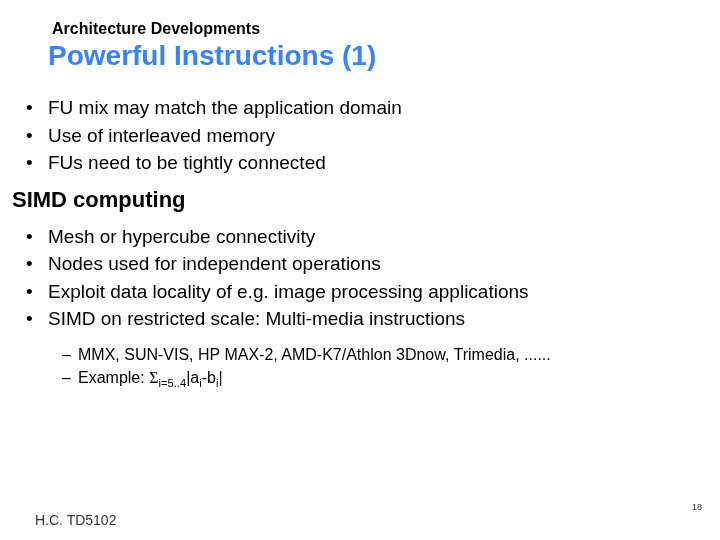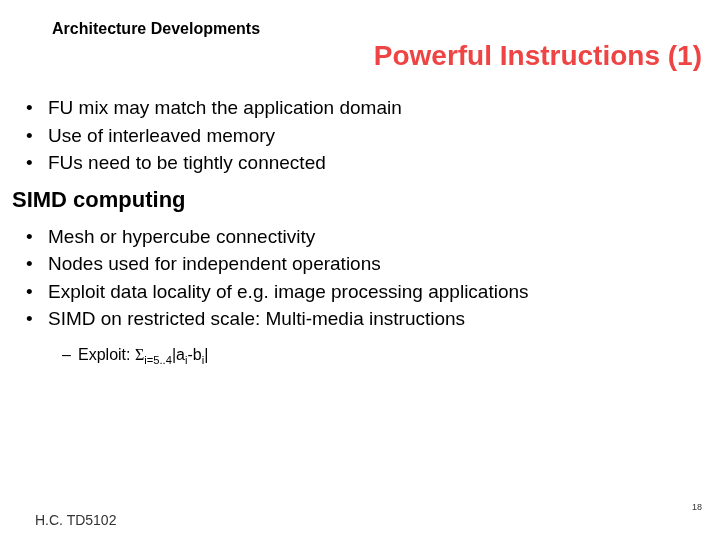--- a/index.html
+++ b/index.html
@@ -1,19 +1,19 @@
 <!DOCTYPE html>
 <html><head>
 <meta charset="utf-8">
 <style>
   * { margin: 0; padding: 0; box-sizing: border-box; }
   html, body { width: 720px; height: 540px; background: #fff; font-family: Arial, Helvetica, sans-serif; color: #000; }
   .slide { position: relative; width: 720px; height: 540px; padding: 20px 18px 0 12px; }
   .supertitle { font-size: 16px; font-weight: bold; margin-left: 40px; margin-bottom: 2px; }
-  .title { font-size: 28px; font-weight: bold; color: #ef4444; margin-left: 36px; margin-bottom: 22px; text-align: right; }
+  .title { font-size: 28px; font-weight: bold; color: #3b82f6; margin-left: 36px; margin-bottom: 22px; }
   .section { font-size: 22px; font-weight: bold; margin-bottom: 10px; margin-top: 6px; }
   ul.top { list-style: none; margin-left: 14px; margin-bottom: 10px; }
   ul.top > li { font-size: 19px; line-height: 1.45; padding-left: 22px; position: relative; }
   ul.top > li::before { content: "•"; position: absolute; left: 0; top: 0; font-size: 19px; }
   ul.sub { list-style: none; margin-left: 50px; margin-top: 6px; }
   ul.sub > li { font-size: 16px; line-height: 1.45; padding-left: 16px; position: relative; }
   ul.sub > li::before { content: "–"; position: absolute; left: 0; top: 0; }
   .subscript { font-size: 0.7em; vertical-align: sub; }
   .sigma { font-family: "Times New Roman", serif; }
   .footer-left { position: absolute; left: 35px; bottom: 12px; font-size: 14px; color: #333; }
@@ -33,20 +33,21 @@
   </ul>
 
   <div class="section">SIMD computing</div>
   <ul class="top">
     <li>Mesh or hypercube connectivity</li>
     <li>Nodes used for independent operations</li>
     <li>Exploit data locality of e.g. image processing applications</li>
     <li>SIMD on restricted scale: Multi-media instructions</li>
   </ul>
   <ul class="sub">
+    <li>MMX, SUN-VIS, HP MAX-2, AMD-K7/Athlon 3Dnow, Trimedia, ......</li>
     <li>
-      <span>Exploit: </span><span class="sigma">Σ</span><span class="subscript">i=5..4</span><span>|a</span><span class="subscript">i</span><span>-b</span><span class="subscript">i</span><span>|</span>
+      <span>Example: </span><span class="sigma">Σ</span><span class="subscript">i=5..4</span><span>|a</span><span class="subscript">i</span><span>-b</span><span class="subscript">i</span><span>|</span>
     </li>
   </ul>
 
   <div class="footer-left">H.C.  TD5102</div>
   <div class="footer-right">18</div>
 </div>
 
 </body></html>

